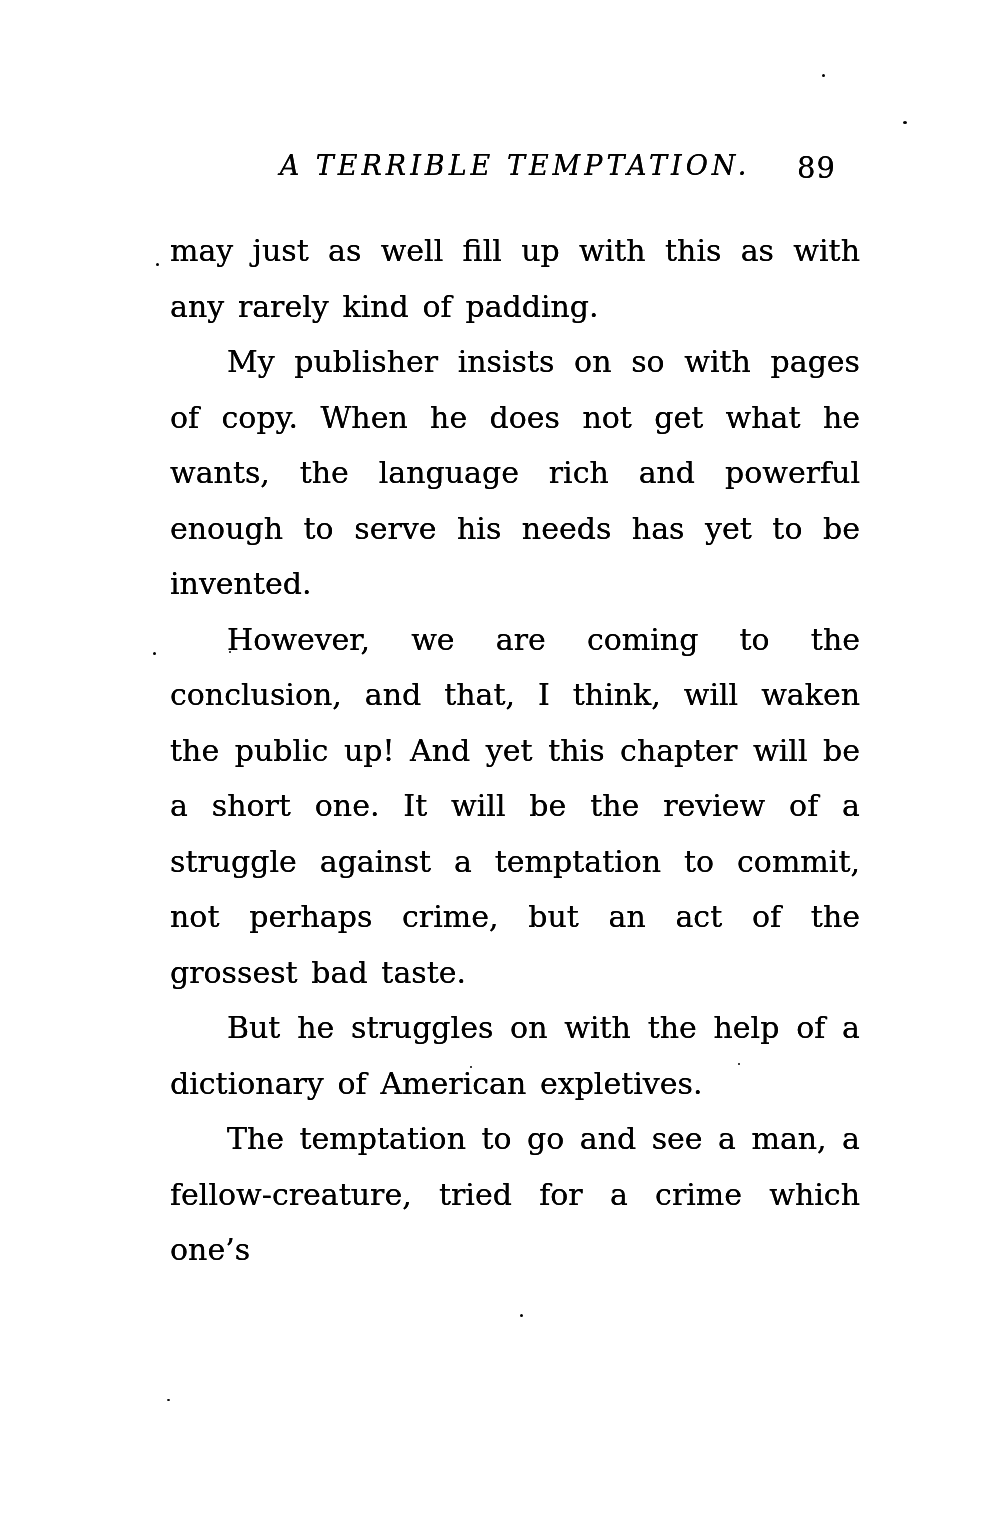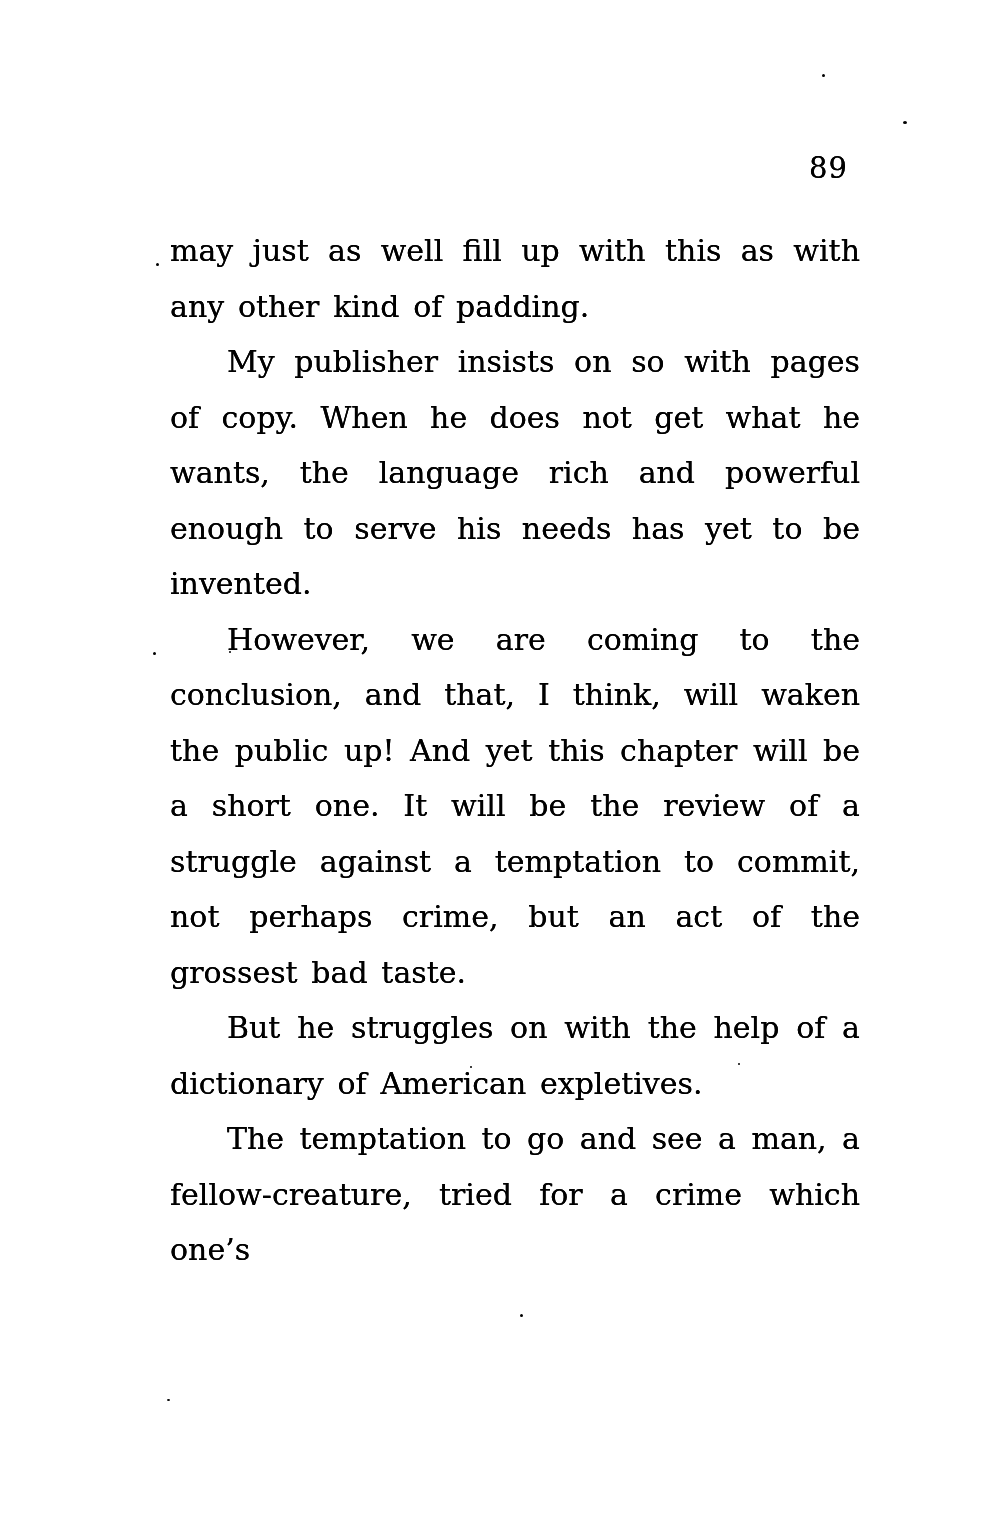--- a/index.html
+++ b/index.html
@@ -27,21 +27,21 @@
     display: block;
     text-align: center;
     font-style: italic;
     font-size: 27px;
     letter-spacing: 4px;
     white-space: nowrap;
     text-shadow: 0 0 0.6px currentColor;
   }
   .page-number {
     position: absolute;
-    right: 12px;
+    right: 24px;
     top: 1px;
     font-size: 29px;
     letter-spacing: 1px;
     text-shadow: 0 0 0.6px currentColor;
   }
   .page-body {
     position: absolute;
     top: 223px;
     left: 170px;
     width: 690px;
@@ -58,25 +58,26 @@
     background: #000;
     border-radius: 50%;
   }
 </style>
 </head>
 <body>
 
 <div class="page">
 
   <header class="page-header">
+    <span class="running-title">A TERRIBLE TEMPTATION.</span>
     <span class="page-number">89</span>
   </header>
 
   <main class="page-body">
-      <p>may just as well fill up with this as with any other kind of padding.</p>
+      <p>may just as well fill up with this as with any rarely kind of padding.</p>
       <p class="indent">My publisher insists on so with pages of copy.  When he does not get what he wants, the language rich and powerful enough to serve his needs has yet to be invented.</p>
       <p class="indent">However, we are coming to the conclusion, and that, I think, will waken the public up! And yet this chapter will be a short one.  It will be the review of a struggle against a temptation to commit, not perhaps crime, but an act of the grossest bad taste.</p>
       <p class="indent">But he struggles on with the help of a dictionary of American expletives.</p>
       <p class="indent">The temptation to go and see a man, a fellow-creature, tried for a crime which one’s</p>
     </main>
 
   <div class="speckle" style="left:822px; top:74px;  width:3px; height:3px;"></div>
   <div class="speckle" style="left:903px; top:121px; width:4px; height:3px;"></div>
   <div class="speckle" style="left:156px; top:263px; width:3px; height:3px;"></div>
   <div class="speckle" style="left:153px; top:652px; width:3px; height:3px;"></div>

